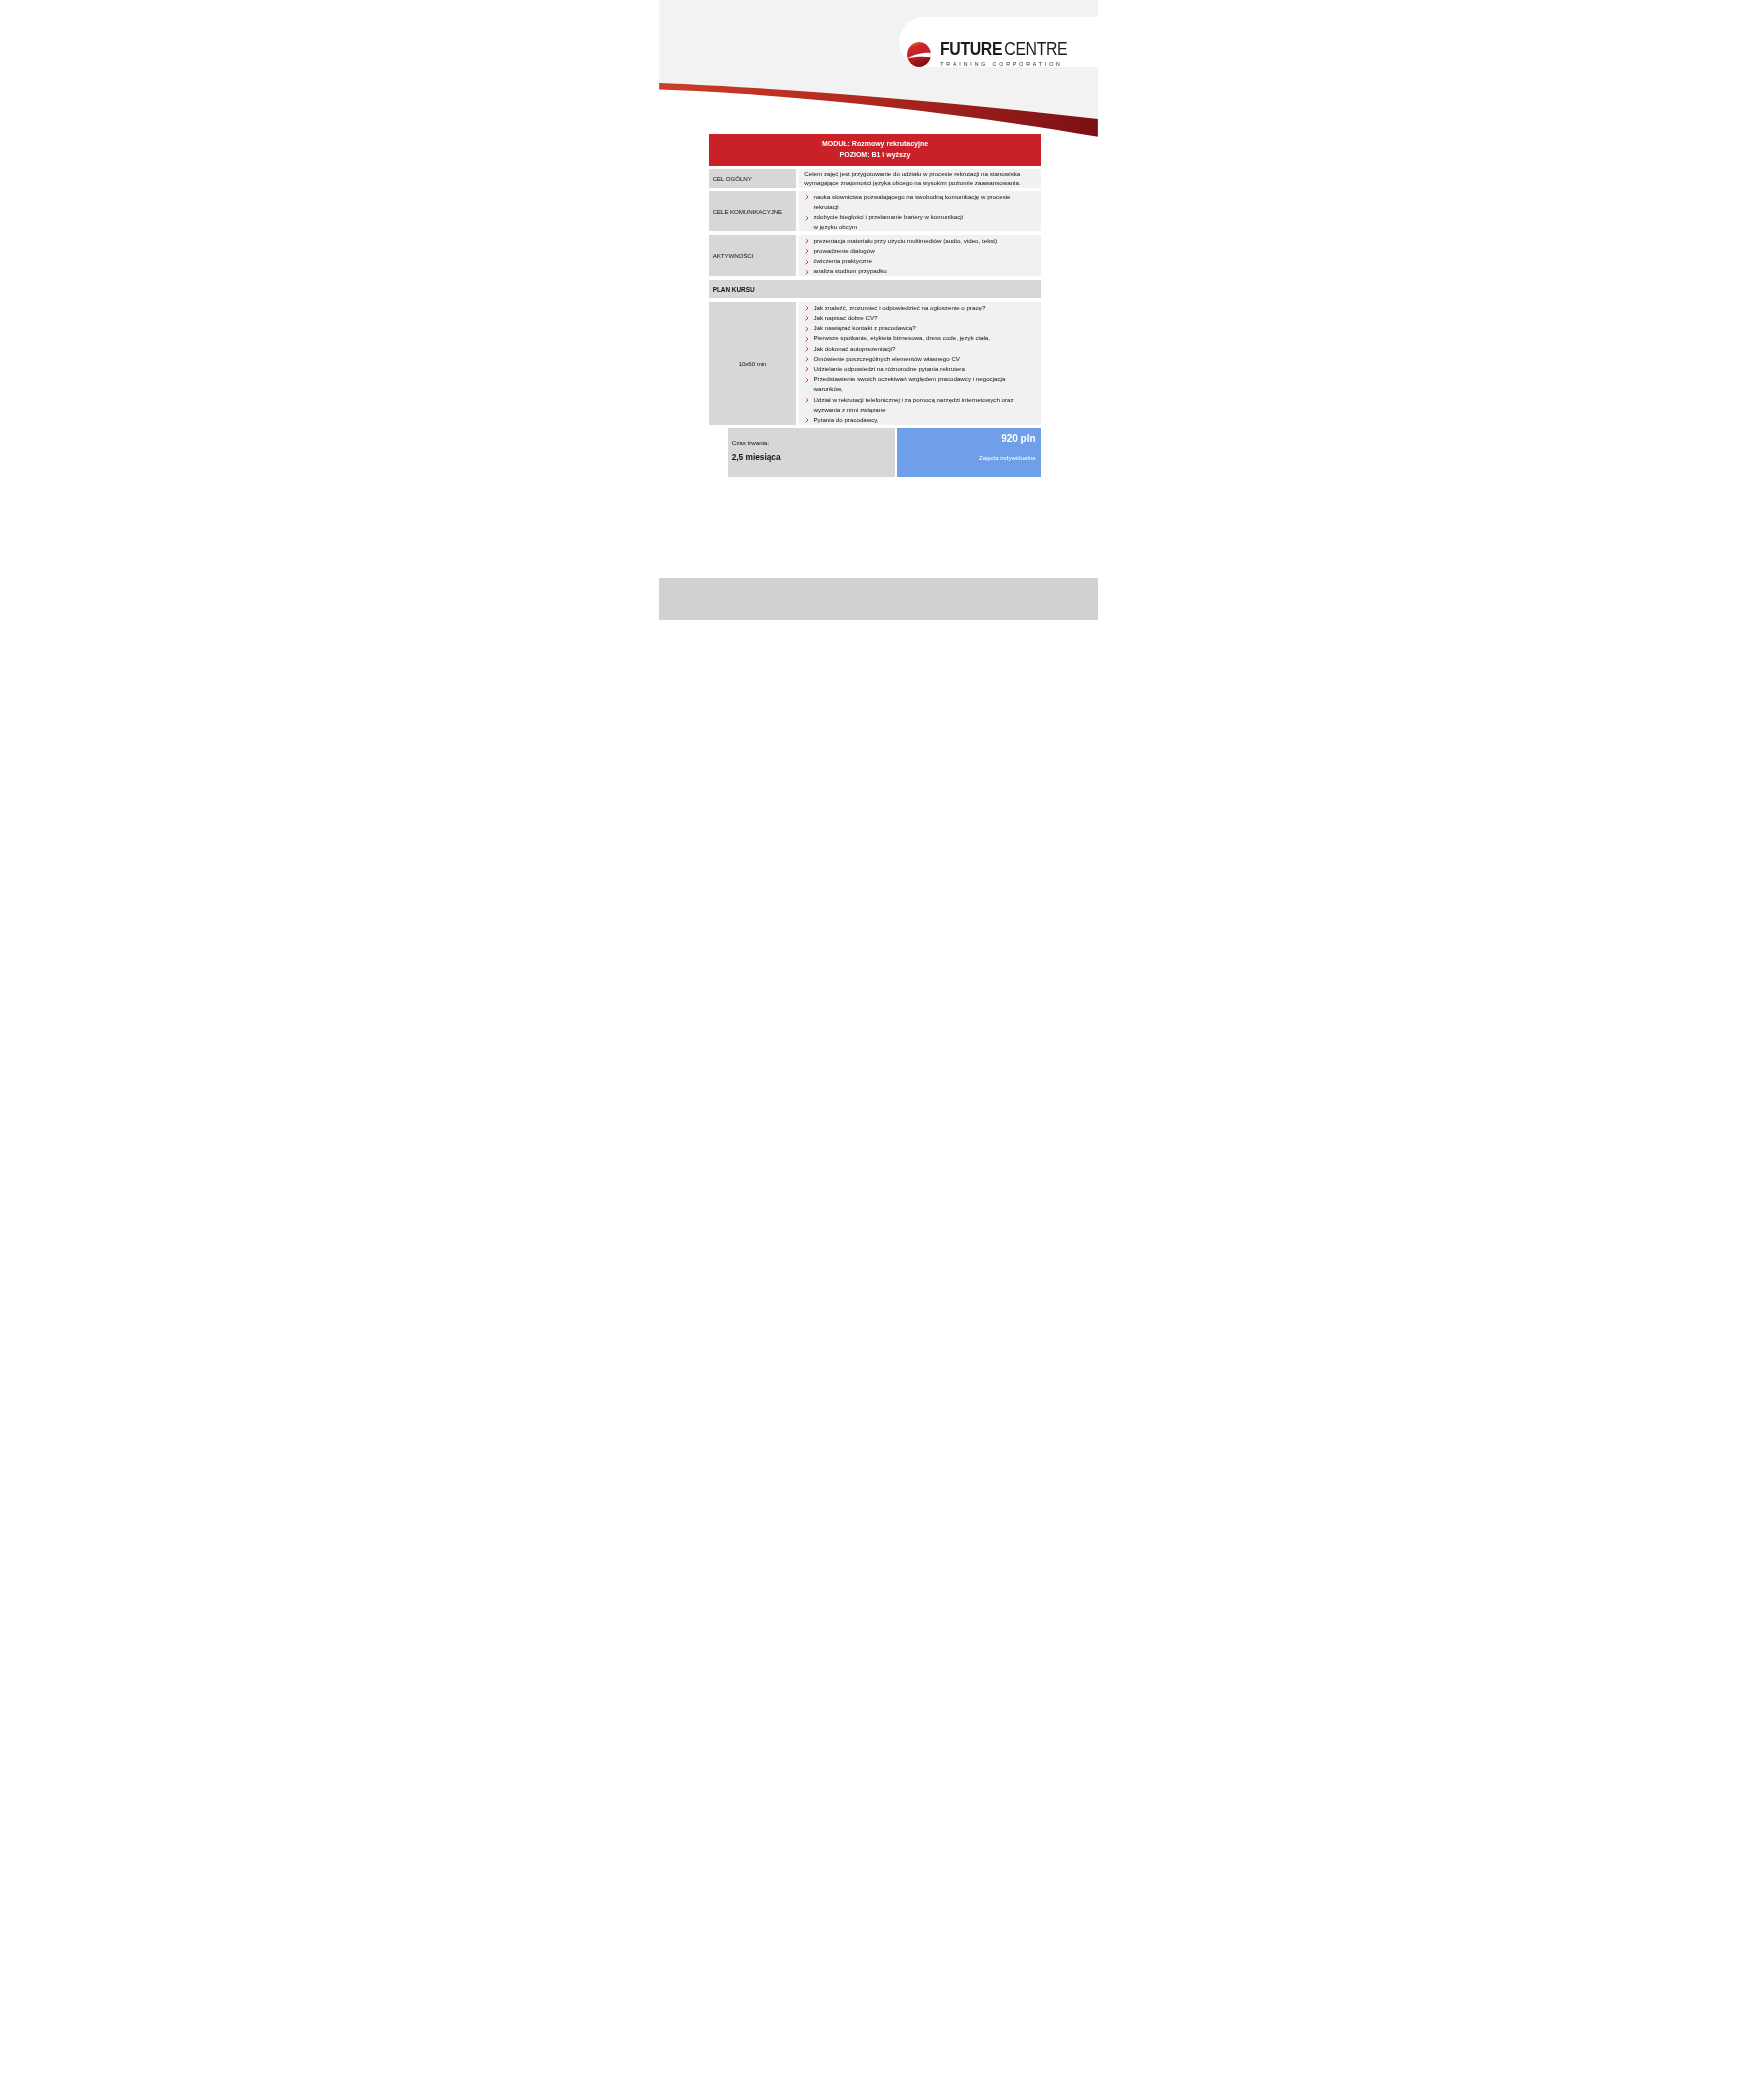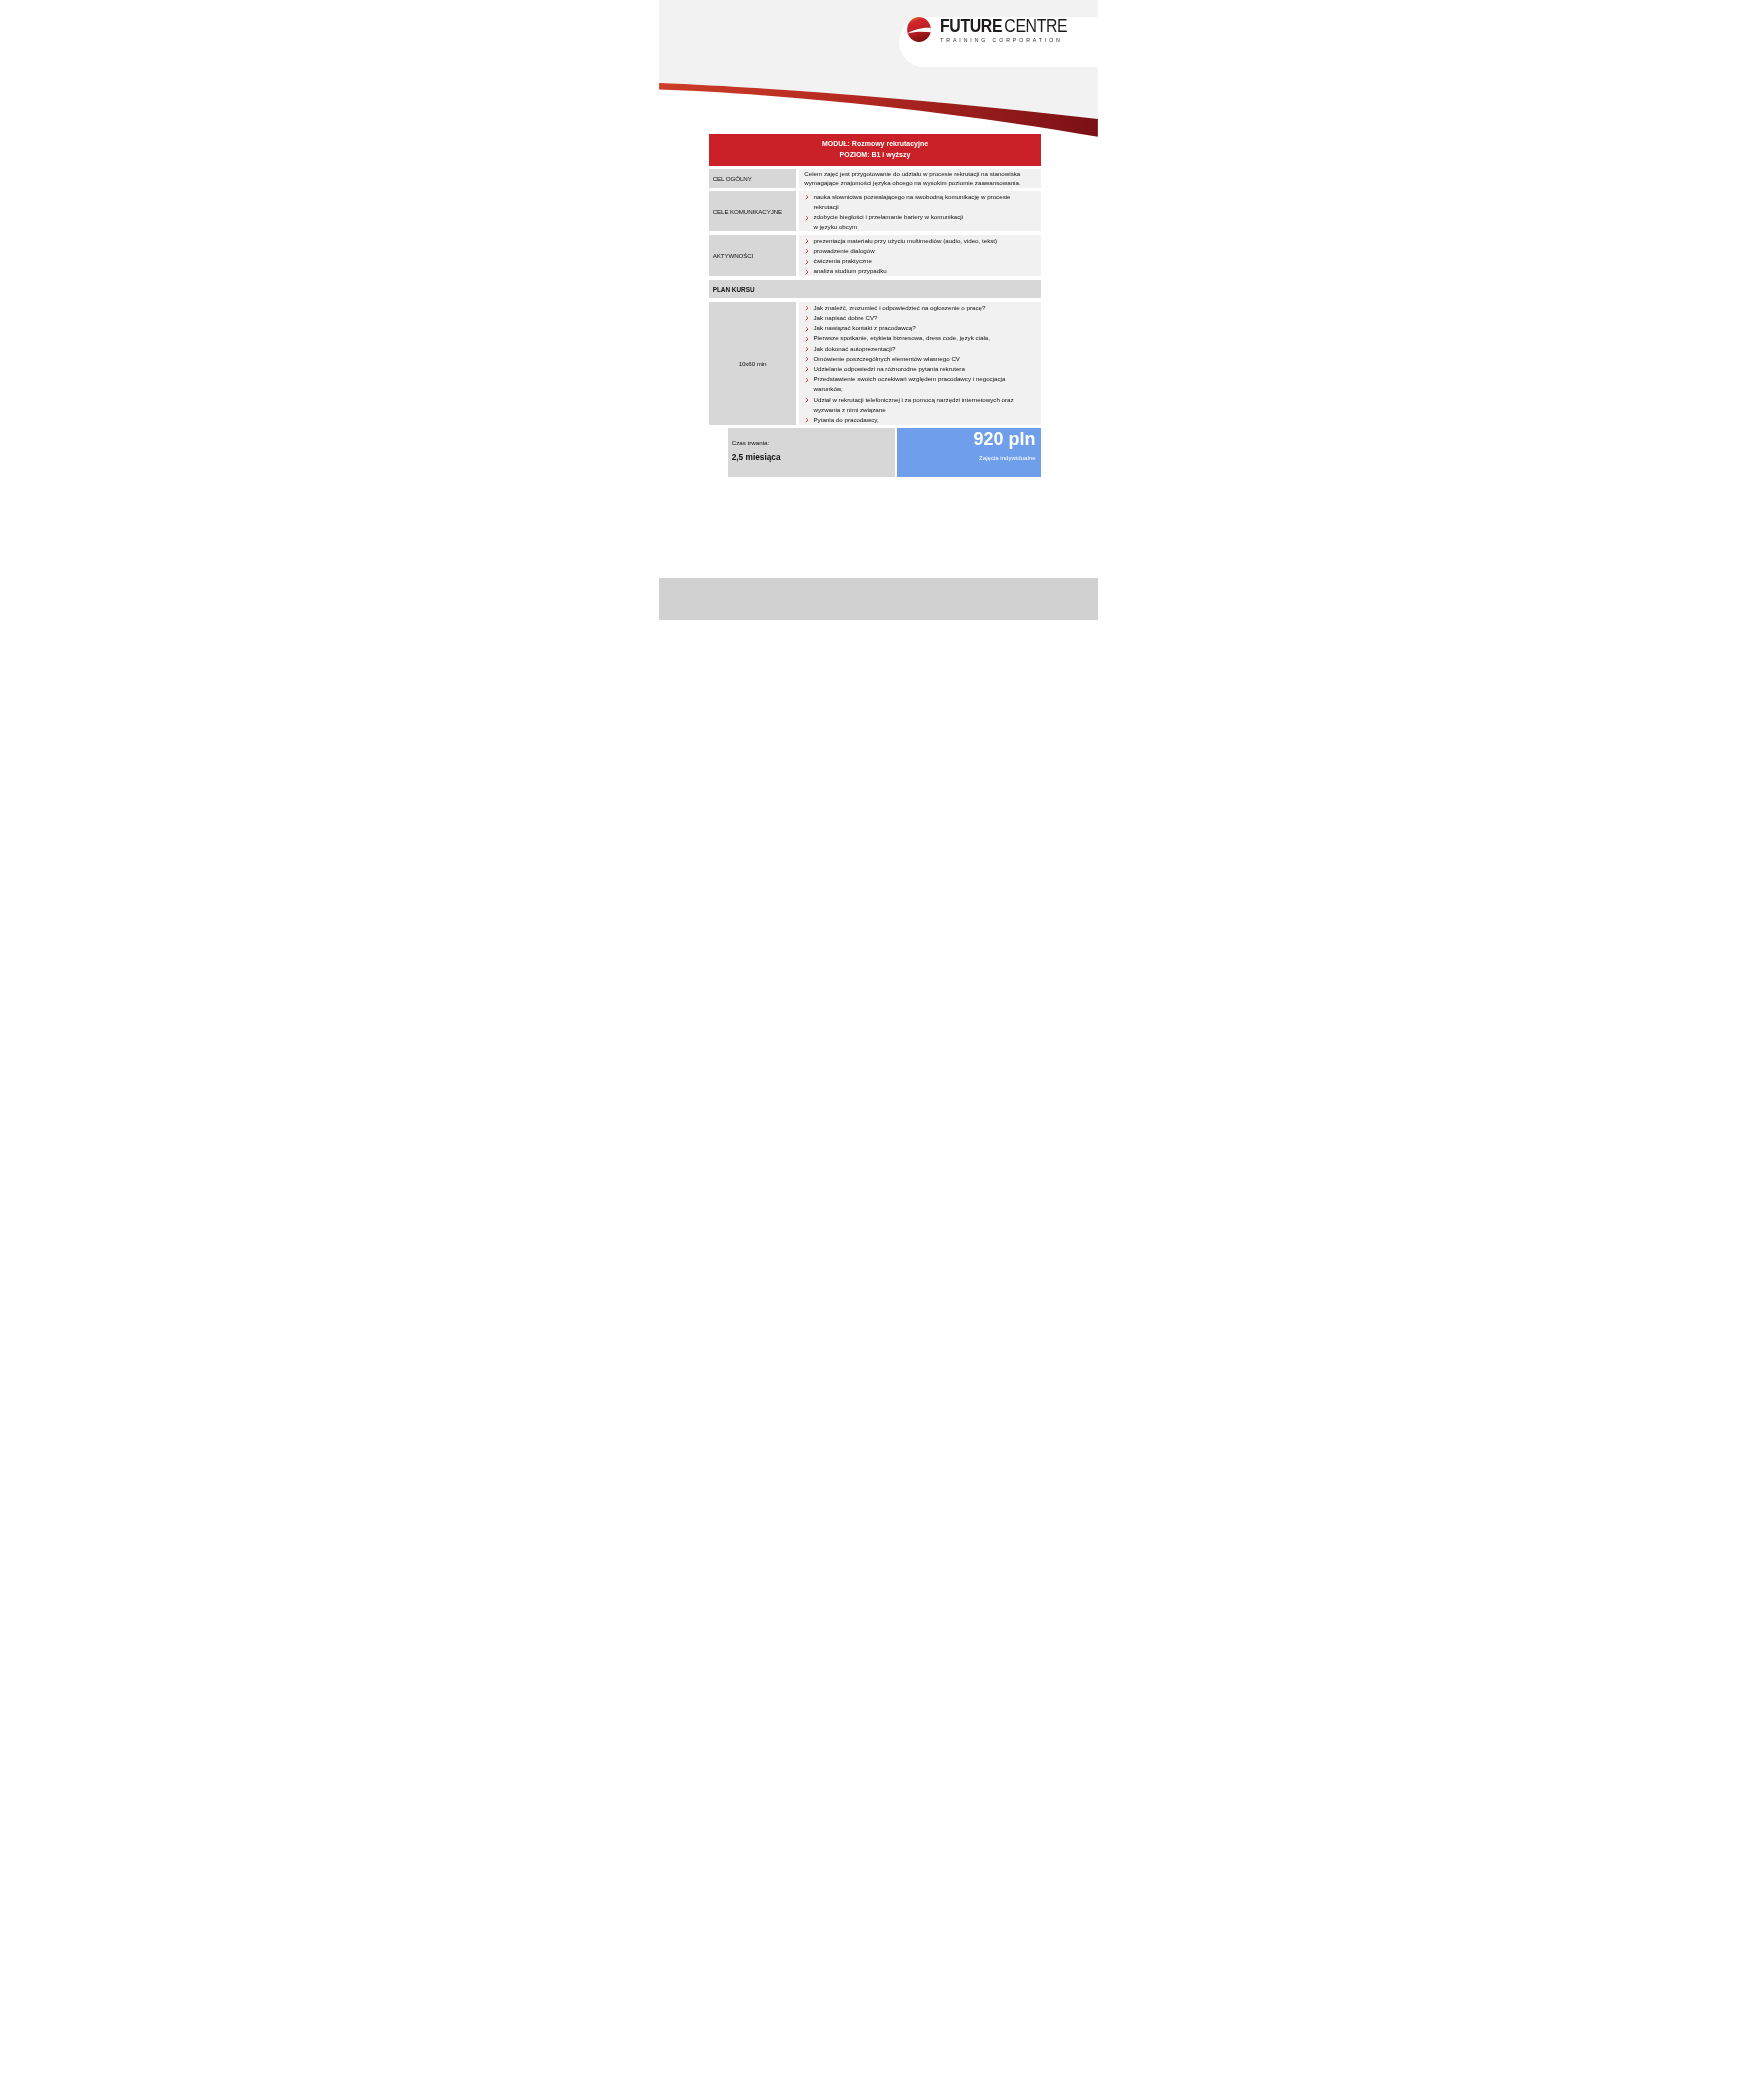--- a/index.html
+++ b/index.html
@@ -15,21 +15,21 @@
   *{margin:0;padding:0;box-sizing:border-box;}
   html,body{background:#ffffff;}
   body{font-family:"Liberation Sans","DejaVu Sans",sans-serif;color:var(--ink);}
   .page{position:relative;width:439px;height:622px;background:#ffffff;overflow:hidden;margin:0 auto;}
 
   
   .swoosh{position:absolute;left:0;top:0;}
 
   
   .capsule{position:absolute;left:240px;top:16.6px;width:216px;height:50px;background:#ffffff;
-           border-radius:25px 0 0 25px;display:flex;align-items:flex-start;z-index:3;}
+           border-radius:25px 0 0 25px;display:flex;align-items:flex-end;z-index:3;}
   .egg{margin-left:8.3px;flex:0 0 24px;}
   .wordmark-wrap{margin-left:9px;}
   .wordmark{font-size:18px;line-height:18px;letter-spacing:-0.4px;transform:scaleX(0.88);transform-origin:left center;white-space:nowrap;color:#1d1b1b;}
   .w-bold{font-weight:700;}
   .w-light{font-weight:400;margin-left:2.5px;}
   .logo-sub{margin-top:2.9px;font-size:5.2px;letter-spacing:2.9px;color:#2b2b2b;white-space:nowrap;}
 
   
   .abs{position:absolute;}
   .tbl{left:50px;width:332px;}
@@ -59,21 +59,21 @@
                    transform:rotate(45deg);border-radius:0.4px;}
   .b .t{white-space:pre-line;margin-left:4.2px;}
   .pre{white-space:pre-line;}
 
   .footer{top:428px;height:49px;display:flex;}
   .dur-cell{width:167px;background:var(--cellgray);padding:10px 0 0 3.7px;margin-left:19px;}
   .dur-label{font-size:6.2px;line-height:9px;}
   .dur-value{margin-top:5.4px;font-size:8.3px;font-weight:700;}
   .price-cell{margin-left:2.1px;flex:1;background:var(--blue);color:#ffffff;text-align:right;
               padding:2.5px 5.4px 0 0;}
-  .price{font-size:18px;font-weight:700;line-height:16.6px;}
+  .price{font-size:10px;font-weight:700;line-height:16.6px;}
   .price-note{margin-top:6.6px;font-size:6.1px;}
 
   .band-bottom{left:0;top:578px;width:439px;height:42px;background:var(--bottomband);}
 </style>
 </head>
 <body>
 
 <div class="page">
 
   <svg class="swoosh" width="439" height="141" viewBox="0 0 1058 340" aria-hidden="true">

